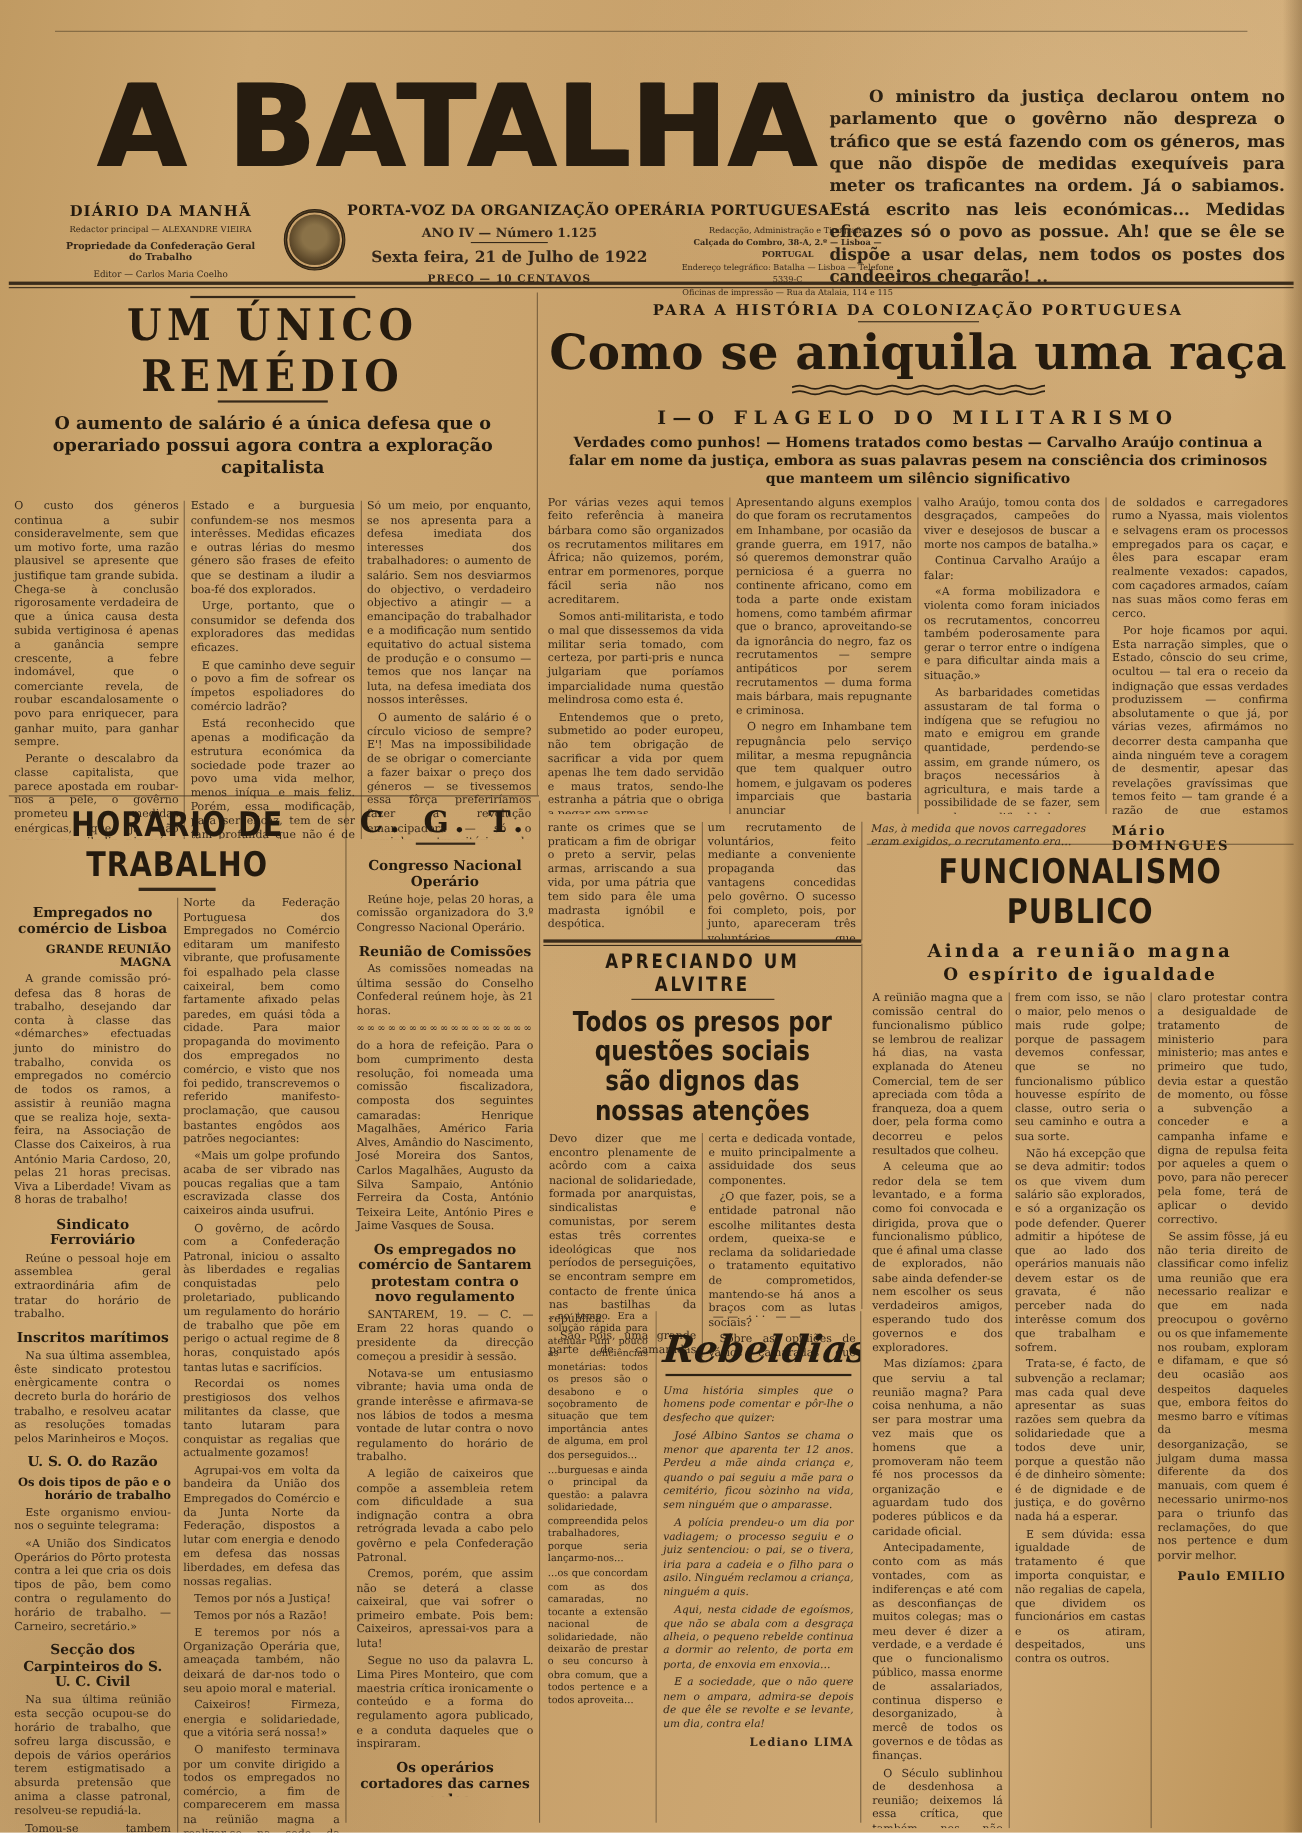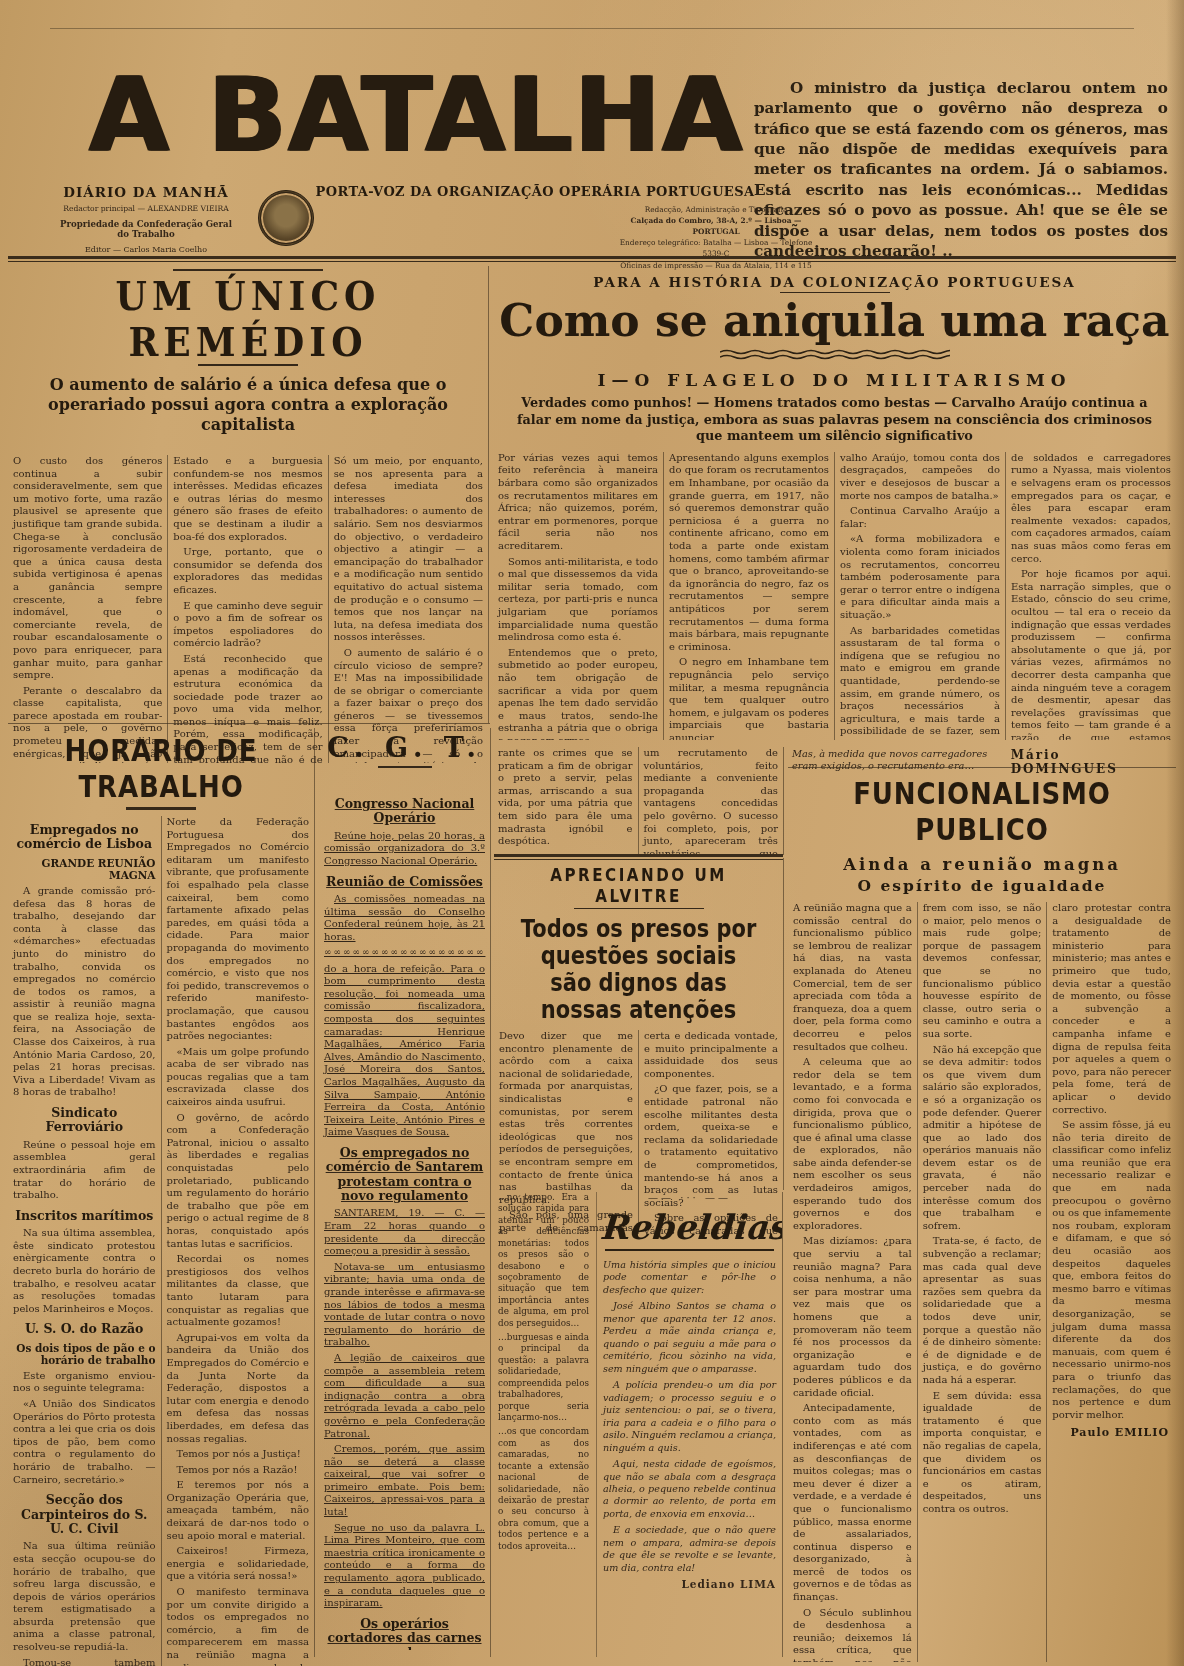--- a/index.html
+++ b/index.html
@@ -79,21 +79,21 @@
   #aniq-sigrow .catch{font-style:italic;font-size:9.8px;width:236px;line-height:1.2;}
   #aniq-sigrow .sig{font-weight:bold;font-size:12px;letter-spacing:2px;color:#241a0e;padding-right:14px;}
 
   
   #rule-bl{left:8px;top:723px;width:482px;}
   #horario{left:8px;top:728px;width:306px;height:929px;border-right:1px solid rgba(52,40,24,.55);}
   #horario .header{font-size:31px;letter-spacing:1px;padding-top:4px;}
   #horario .cols{height:858px;margin-top:6px;}
   #cgt{left:319px;top:728px;width:171px;height:929px;border-right:1px solid rgba(52,40,24,.55);}
   #cgt .header{font-size:27px;letter-spacing:6px;padding-top:4px;}
-  #cgt .cols{height:860px;margin-top:22px;text-decoration:underline;}
+  #cgt .cols{height:860px;margin-top:5px;}
 
   #rule-apre{left:494px;top:854px;width:289px;}
   #apreciando{left:494px;top:858px;width:289px;height:332px;border-right:1px solid rgba(52,40,24,.55);}
   #apreciando .kicker{font-size:18px;letter-spacing:3px;padding-top:6px;}
   #apreciando .headline{font-size:25px;line-height:1.08;margin-top:6px;}
   #apreciando .cols{height:204px;margin-top:7px;}
   #apre-tail{left:494px;top:1192px;width:99px;height:465px;overflow:hidden;padding:0 4px;box-sizing:border-box;}
   #apre-tail p{margin:0 0 3px;font-size:8.8px;line-height:1.3;text-align:justify;}
   #rebeldias{left:596px;top:1192px;width:187px;height:465px;border-left:1px solid rgba(52,40,24,.45);
     border-right:1px solid rgba(52,40,24,.55);overflow:hidden;padding:0 6px;box-sizing:border-box;}
@@ -126,20 +126,26 @@
 
 <div class="abs" id="mi">
   <div class="mi-left">
     <div class="l1">DIÁRIO DA MANHÃ</div>
     <div class="l2">Redactor principal — ALEXANDRE VIEIRA</div>
     <div class="l3">Propriedade da Confederação Geral do Trabalho</div>
     <div class="l4">Editor — Carlos Maria Coelho</div>
   </div>
   <div class="mi-seal"></div>
   <div class="mi-portavoz">PORTA-VOZ DA ORGANIZAÇÃO OPERÁRIA PORTUGUESA</div>
+  <div class="mi-issue">
+    <div class="ano">ANO IV — Número 1.125</div>
+    <span class="hrule-thin" style="width:70px"></span>
+    <div class="date">Sexta feira, 21 de Julho de 1922</div>
+    <div class="price">PREÇO — 10 CENTAVOS</div>
+  </div>
   <div class="mi-addr">
     <div>Redacção, Administração e Tipografia</div>
     <div class="a2">Calçada do Combro, 38-A, 2.º — Lisboa — PORTUGAL</div>
     <div>Endereço telegráfico: Batalha — Lisboa — Telefone 5339-C</div>
     <div>Oficinas de impressão — Rua da Atalaia, 114 e 115</div>
   </div>
 </div>
 
 <div class="abs rule-double" id="rule-main"></div>
 
@@ -297,21 +303,21 @@
 <div class="abs" id="apre-tail">
     <p>…no tempo. Era a solução rápida para atenuar um pouco as deficiências monetárias: todos os presos são o desabono e o soçobramento de situação que tem importância antes de alguma, em prol dos perseguidos…</p>
     <p>…burguesas e ainda o principal da questão: a palavra solidariedade, compreendida pelos trabalhadores, porque seria lançarmo-nos…</p>
     <p>…os que concordam com as dos camaradas, no tocante a extensão nacional de solidariedade, não deixarão de prestar o seu concurso à obra comum, que a todos pertence e a todos aproveita…</p>
   </div>
 
 <section class="abs" id="rebeldias">
   <div class="orn">—— ··· ——</div>
   <div class="title">Rebeldias</div>
   <div class="swoosh"></div>
-  <p class="intro">Uma história simples que o iniciou pode comentar e pôr-lhe o desfecho que quizer:</p>
+  <p class="intro">Uma história simples que o homens pode comentar e pôr-lhe o desfecho que quizer:</p>
   <div id="reb-body">
       <p>José Albino Santos se chama o menor que aparenta ter 12 anos. Perdeu a mãe ainda criança e, quando o pai seguiu a mãe para o cemitério, ficou sòzinho na vida, sem ninguém que o amparasse.</p>
       <p>A polícia prendeu-o um dia por vadiagem; o processo seguiu e o juiz sentenciou: o pai, se o tivera, iria para a cadeia e o filho para o asilo. Ninguém reclamou a criança, ninguém a quis.</p>
       <p>Aqui, nesta cidade de egoísmos, que não se abala com a desgraça alheia, o pequeno rebelde continua a dormir ao relento, de porta em porta, de enxovia em enxovia…</p>
       <p>E a sociedade, que o não quere nem o ampara, admira-se depois de que êle se revolte e se levante, um dia, contra ela!</p>
     </div>
   <p class="rsig">Lediano LIMA</p>
 </section>
 
 <div class="abs rule-thin" id="rule-func"></div>

